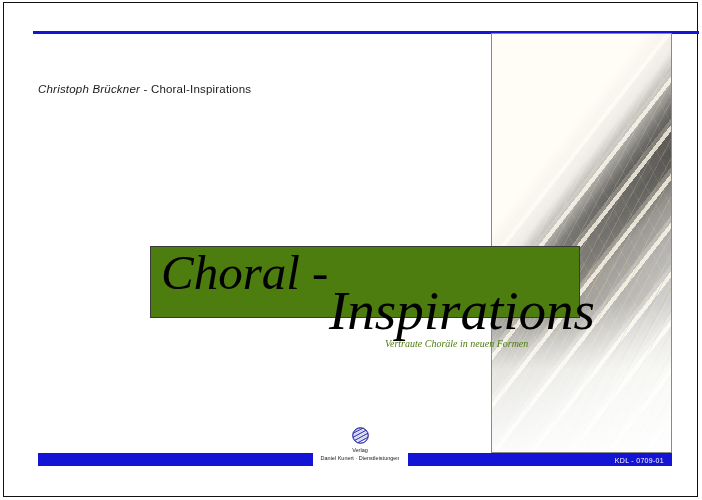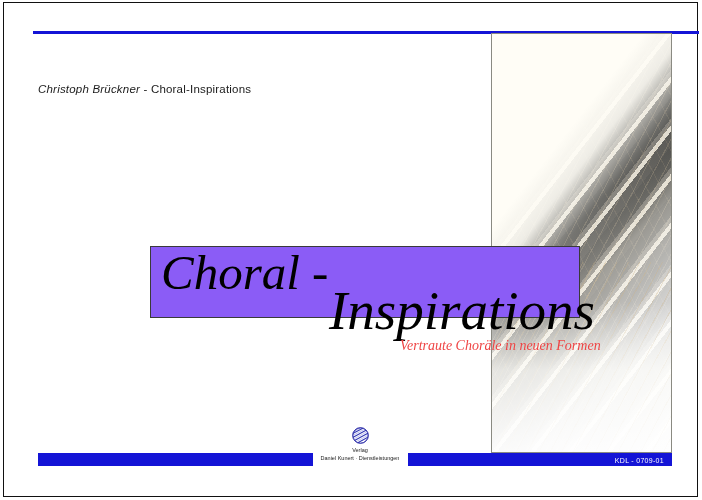--- a/index.html
+++ b/index.html
@@ -142,21 +142,21 @@
         rgba(255,255,255,0.0) 10px);
   }
 
   
   .title-box {
     position: absolute;
     left: 150px;
     top: 246px;
     width: 430px;
     height: 72px;
-    background: #8b5cf6;
+    background: #4d7c0f;
     border: 1px solid #3a3a3a;
     box-sizing: border-box;
   }
   .title-box .title-inner {
     position: relative;
     width: 100%;
     height: 100%;
   }
   .title-word-1 {
     position: absolute;
@@ -178,26 +178,26 @@
     font-size: 55px;
     line-height: 1;
     color: #000000;
     white-space: nowrap;
     margin-top: 20px;
   }
 
   
   .subtitle {
     position: absolute;
-    left: 400px;
+    left: 385px;
     top: 338px;
     font-family: "Liberation Serif", serif;
     font-style: italic;
-    font-size: 14px;
-    color: #ef4444;
+    font-size: 10px;
+    color: #4d7c0f;
     white-space: nowrap;
   }
 
   
   .bar-left {
     position: absolute;
     left: 38px;
     top: 453px;
     width: 275px;
     height: 13px;

